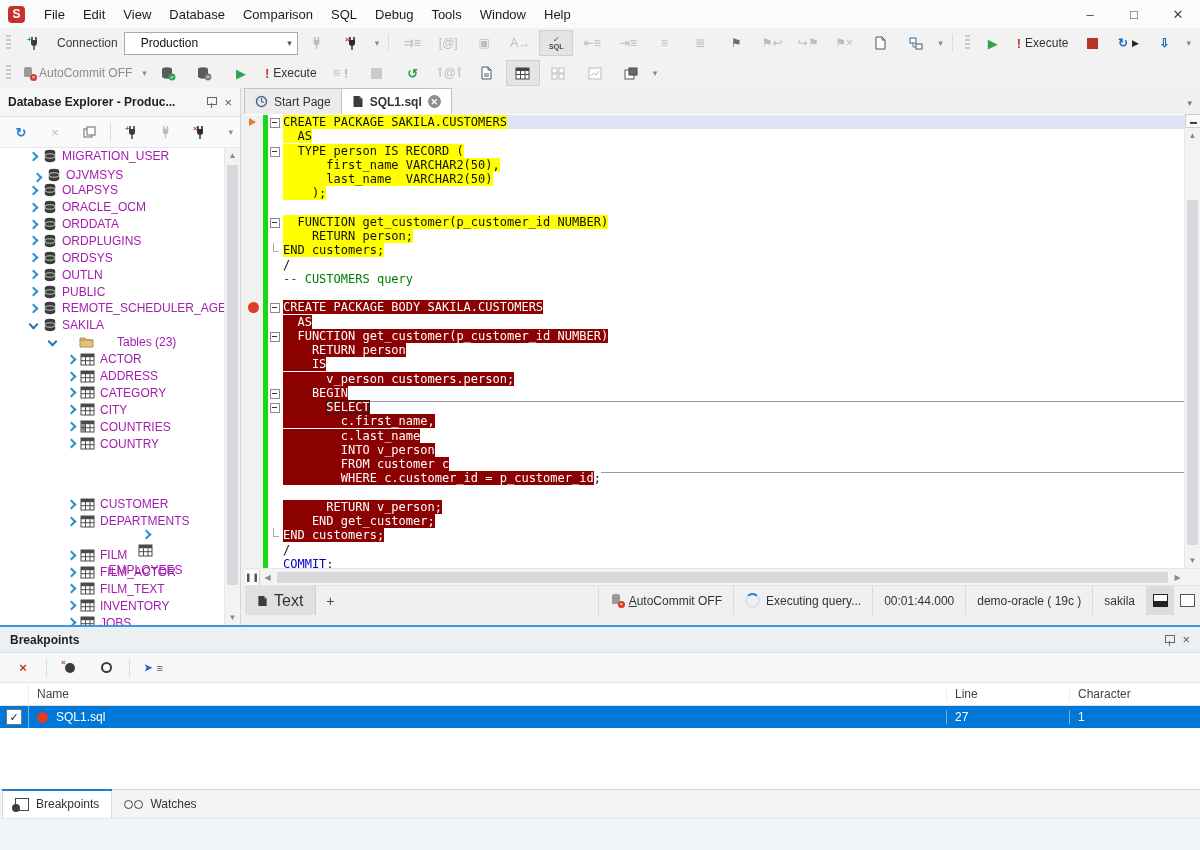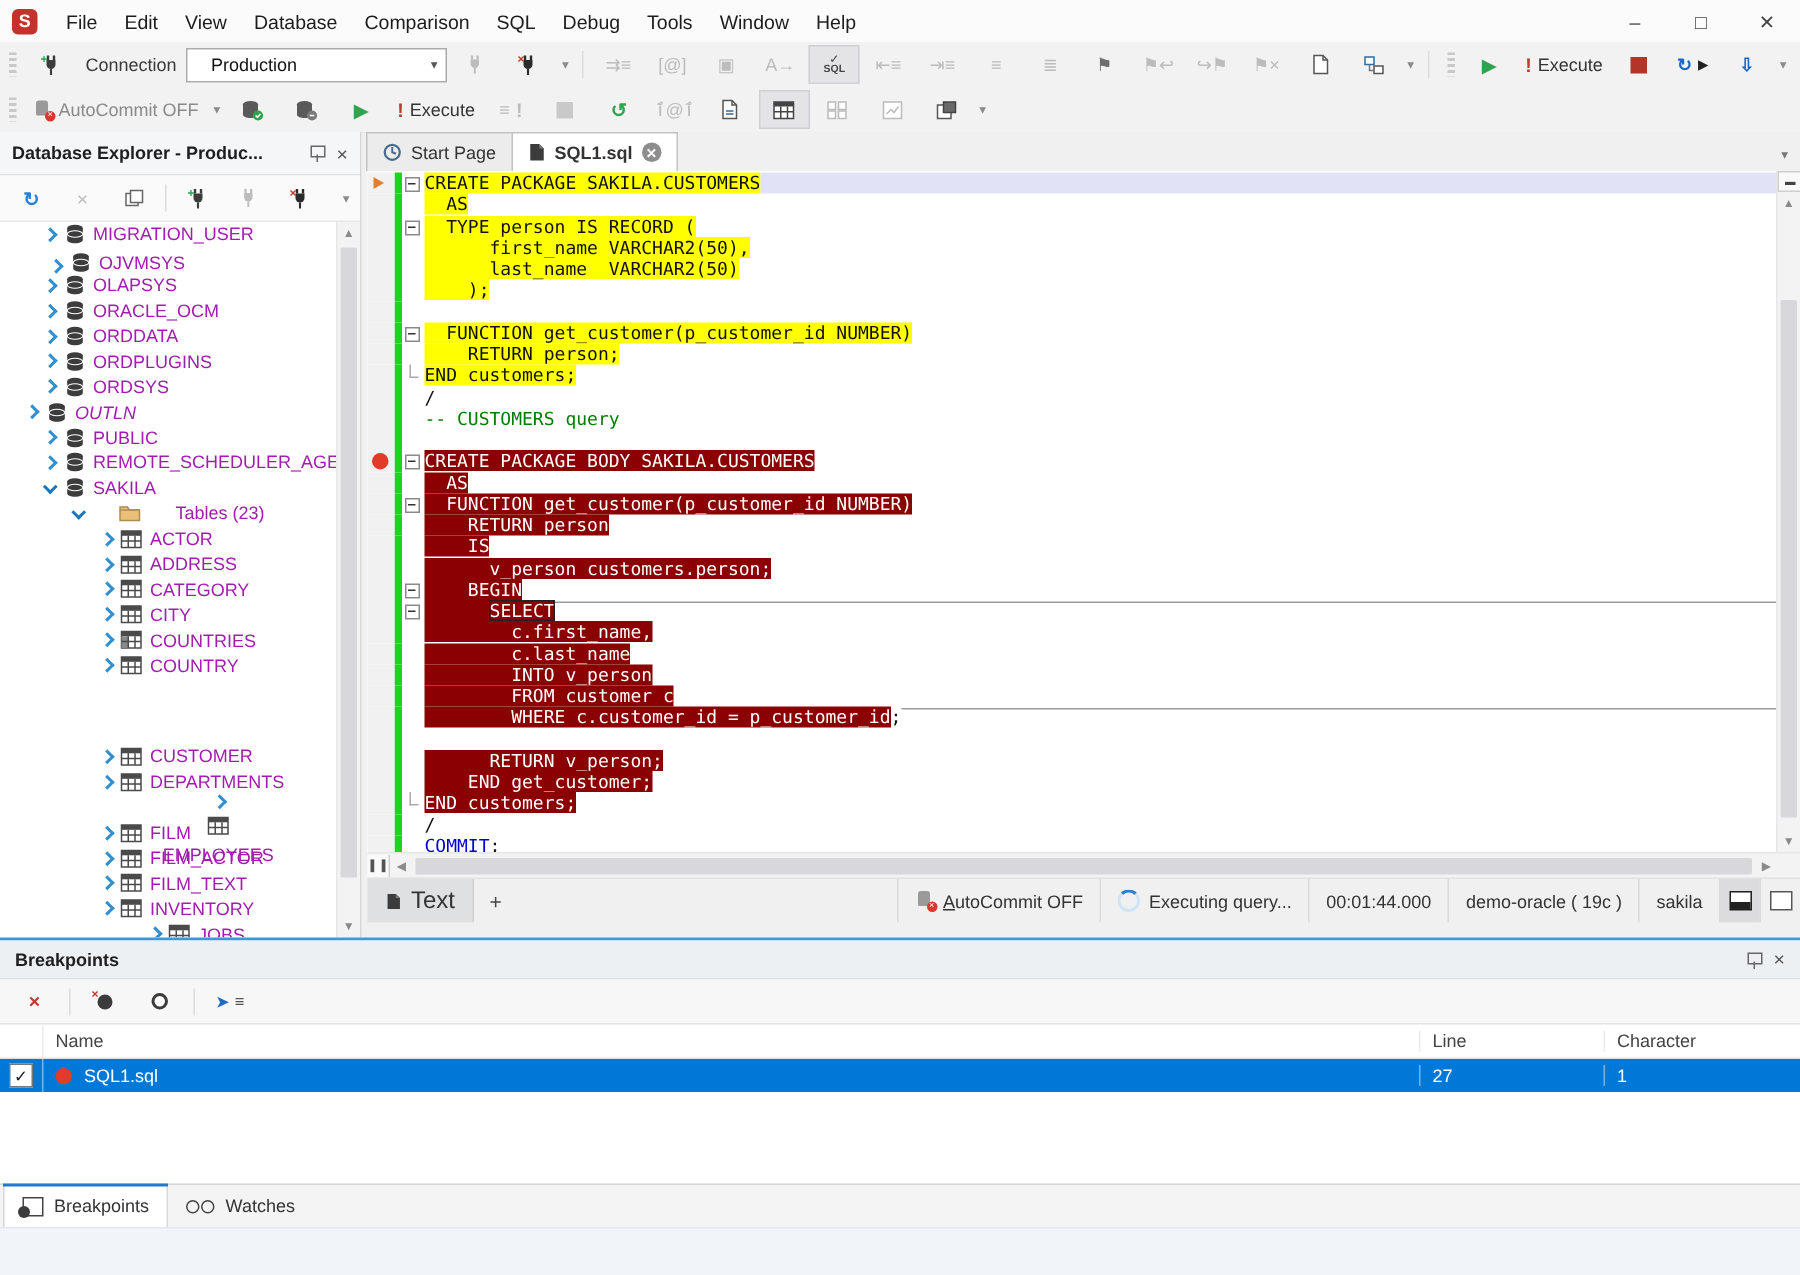--- a/index.html
+++ b/index.html
@@ -458,21 +458,21 @@
               <span class="chev"></span>
               <span class="ticon">
                 <svg width="14" height="14" viewBox="0 0 14 14">
                   <ellipse cx="7" cy="3" rx="5.2" ry="2.2" fill="#3c3c3c"></ellipse>
                   <path d="M1.8 3v8c0 1.2 2.3 2.2 5.2 2.2s5.2-1 5.2-2.2V3" fill="#3c3c3c"></path>
                   <ellipse cx="7" cy="7" rx="5.2" ry="2.2" fill="none" stroke="#fff" stroke-width=".7"></ellipse>
                 </svg>
               </span>
               <span class="tlab">ORDSYS</span>
             </div>
-            <div class="trow" style="padding-left: 16px; font-style: italic;">
+            <div class="trow" style="padding-left: 28px;">
               <span class="chev"></span>
               <span class="ticon">
                 <svg width="14" height="14" viewBox="0 0 14 14">
                   <ellipse cx="7" cy="3" rx="5.2" ry="2.2" fill="#3c3c3c"></ellipse>
                   <path d="M1.8 3v8c0 1.2 2.3 2.2 5.2 2.2s5.2-1 5.2-2.2V3" fill="#3c3c3c"></path>
                   <ellipse cx="7" cy="7" rx="5.2" ry="2.2" fill="none" stroke="#fff" stroke-width=".7"></ellipse>
                 </svg>
               </span>
               <span class="tlab">OUTLN</span>
             </div>
@@ -656,21 +656,21 @@
               <span class="chev"></span>
               <span class="ticon">
                 <svg width="15" height="13" viewBox="0 0 15 13">
                   <rect x="1" y="1" width="13" height="11" fill="#fff" stroke="#4a4a4a"></rect>
                   <rect x="1" y="1" width="13" height="3.2" fill="#4a4a4a"></rect>
                   <path d="M5.5 4.2V12M10 4.2V12M1 7.7h13" stroke="#4a4a4a"></path>
                 </svg>
               </span>
               <span class="tlab">INVENTORY</span>
             </div>
-            <div class="trow" style="padding-left: 98px; align-items: center;">
+            <div class="trow" style="padding-left: 66px; align-items: center;">
               <span class="chev"></span>
               <span class="ticon">
                 <svg width="15" height="13" viewBox="0 0 15 13">
                   <rect x="1" y="1" width="13" height="11" fill="#fff" stroke="#4a4a4a"></rect>
                   <rect x="1" y="1" width="13" height="3.2" fill="#4a4a4a"></rect>
                   <path d="M5.5 4.2V12M10 4.2V12M1 7.7h13" stroke="#4a4a4a"></path>
                 </svg>
               </span>
               <span class="tlab">JOBS</span>
             </div>

